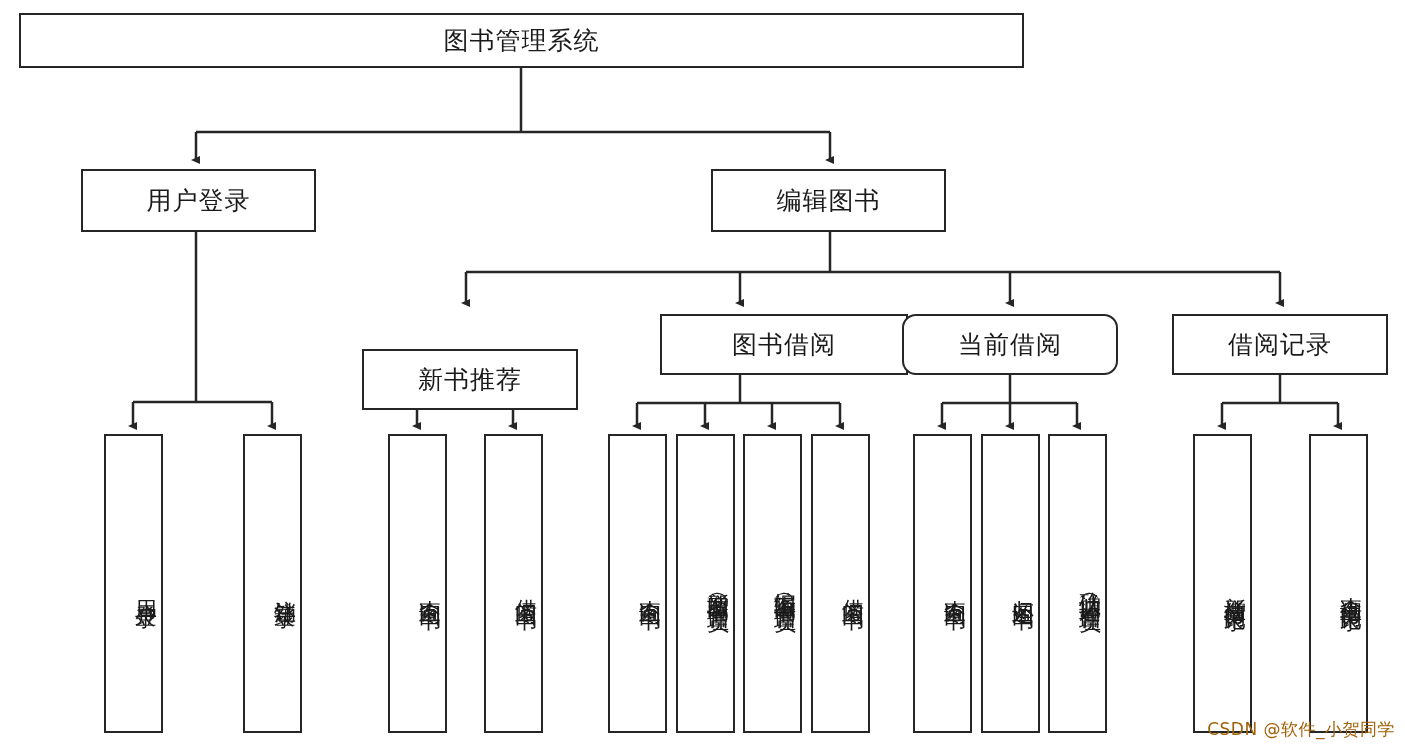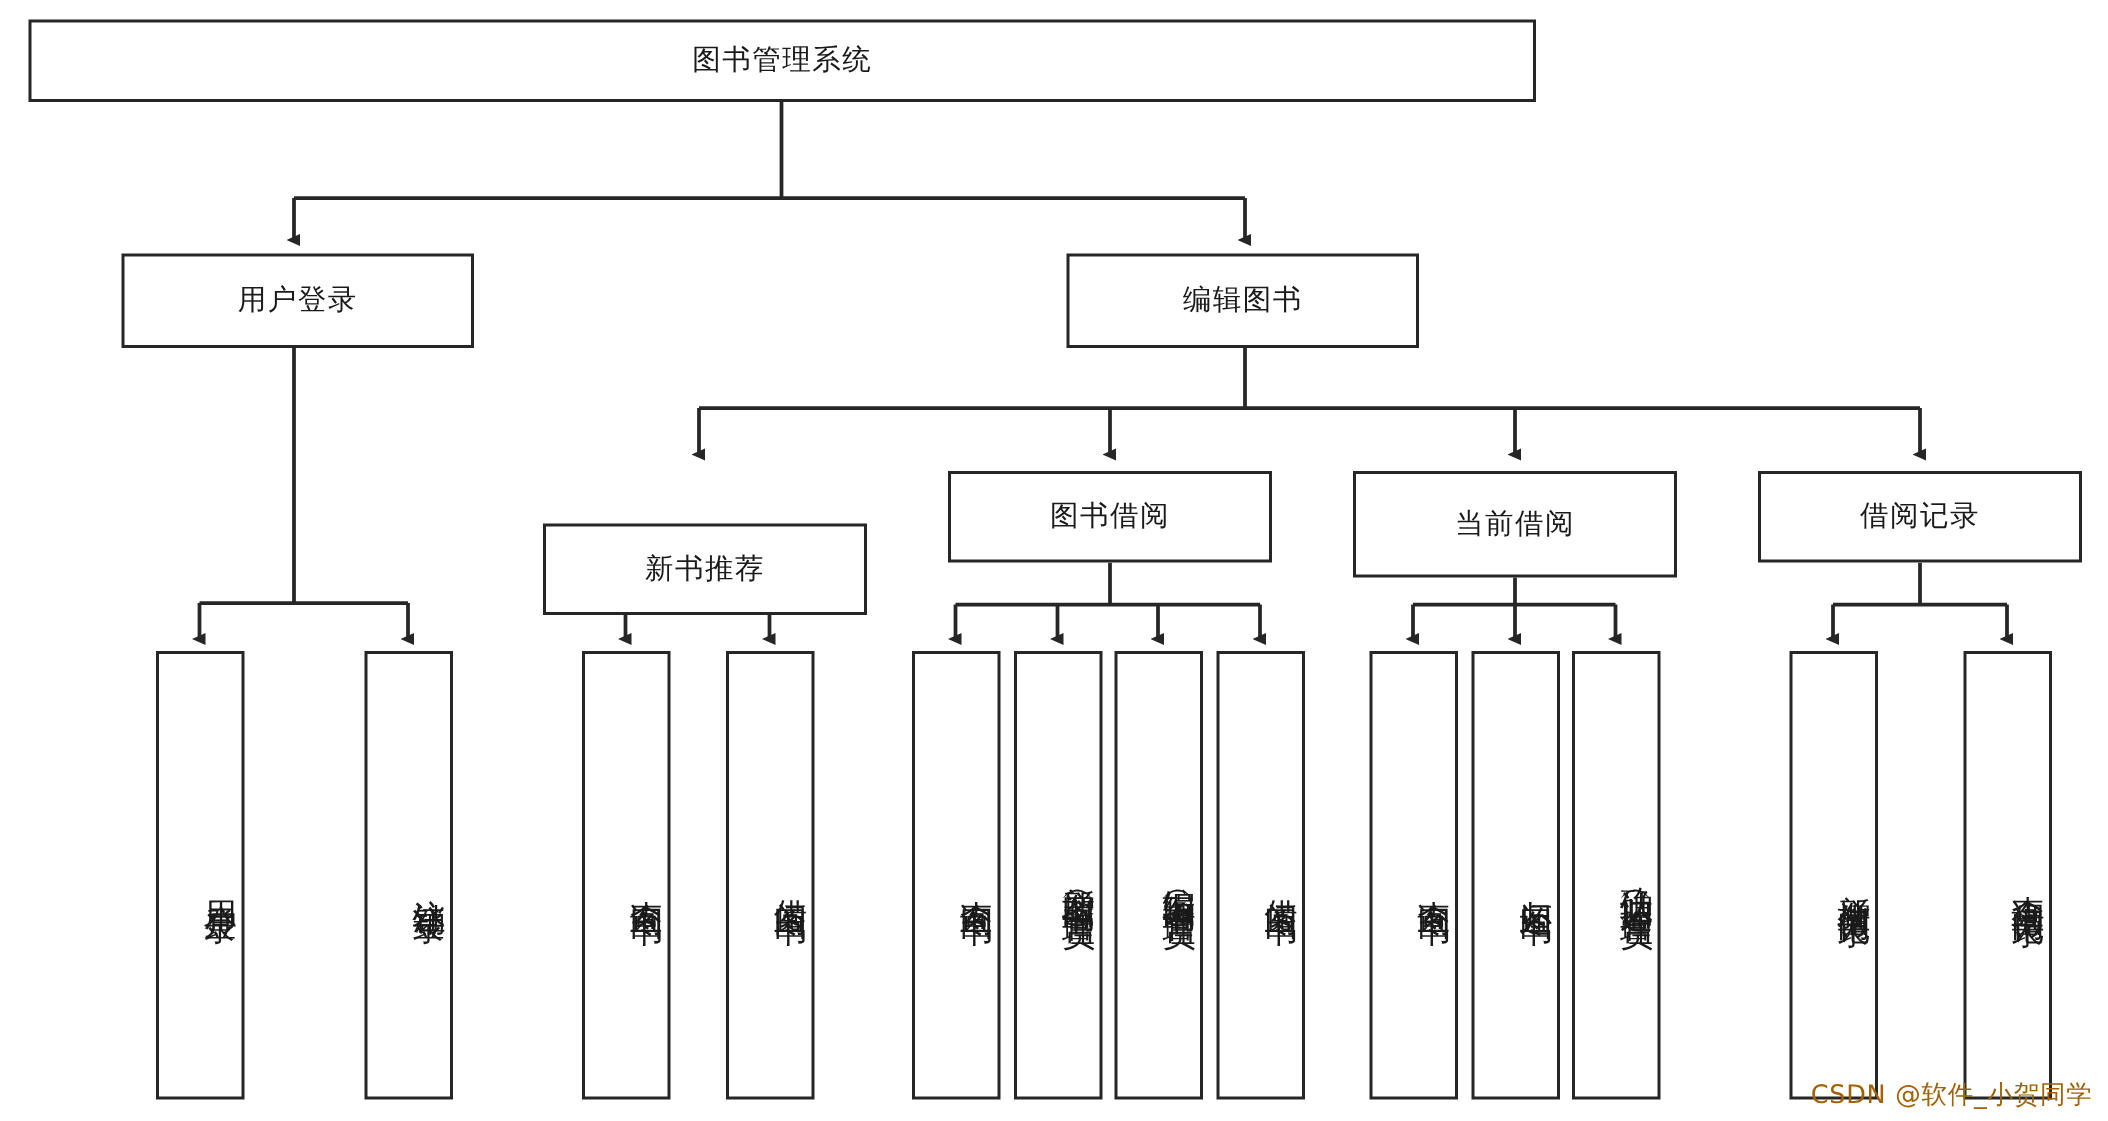--- a/index.html
+++ b/index.html
@@ -21,21 +21,21 @@
     position: absolute;
     box-sizing: border-box;
     border: 2px solid #262626;
     background: #ffffff;
     display: flex;
     align-items: center;
     justify-content: center;
     color: #1a1a1a;
   }
   .node.horiz {
-    font-size: 19px;
+    font-size: 25px;
     letter-spacing: 1px;
     line-height: 1.2;
   }
   .node.vert {
     writing-mode: vertical-rl;
     text-orientation: upright;
     font-size: 22px;
     line-height: 1.35;
     letter-spacing: 3px;
     padding-top: 8px;
@@ -127,24 +127,24 @@
   <div class="node horiz" style="left:81px; top:169px; width:235px; height:63px;">
     <span>用户登录</span>
   </div>
   <div class="node horiz" style="left:711px; top:169px; width:235px; height:63px;">
     <span>编辑图书</span>
   </div>
 
   <div class="node horiz" style="left:362px; top:314px; width:216px; height:61px;margin-top:35px;">
     <span>新书推荐</span>
   </div>
-  <div class="node horiz" style="left:632px; top:314px; width:216px; height:61px;">
+  <div class="node horiz" style="left:660px; top:314px; width:248px; height:61px;">
     <span>图书借阅</span>
   </div>
-  <div class="node horiz" style="left:902px; top:314px; width:216px; height:71px;">
+  <div class="node horiz" style="left:902px; top:314px; width:216px; height:61px;border-radius:14px;">
     <span>当前借阅</span>
   </div>
   <div class="node horiz" style="left:1172px; top:314px; width:216px; height:61px;">
     <span>借阅记录</span>
   </div>
 
   <div class="node vert" style="left:104px; top:434px; width:59px; height:299px;">
     <span class="vtext">用户登录</span>
   </div>
   <div class="node vert" style="left:243px; top:434px; width:59px; height:299px;">

